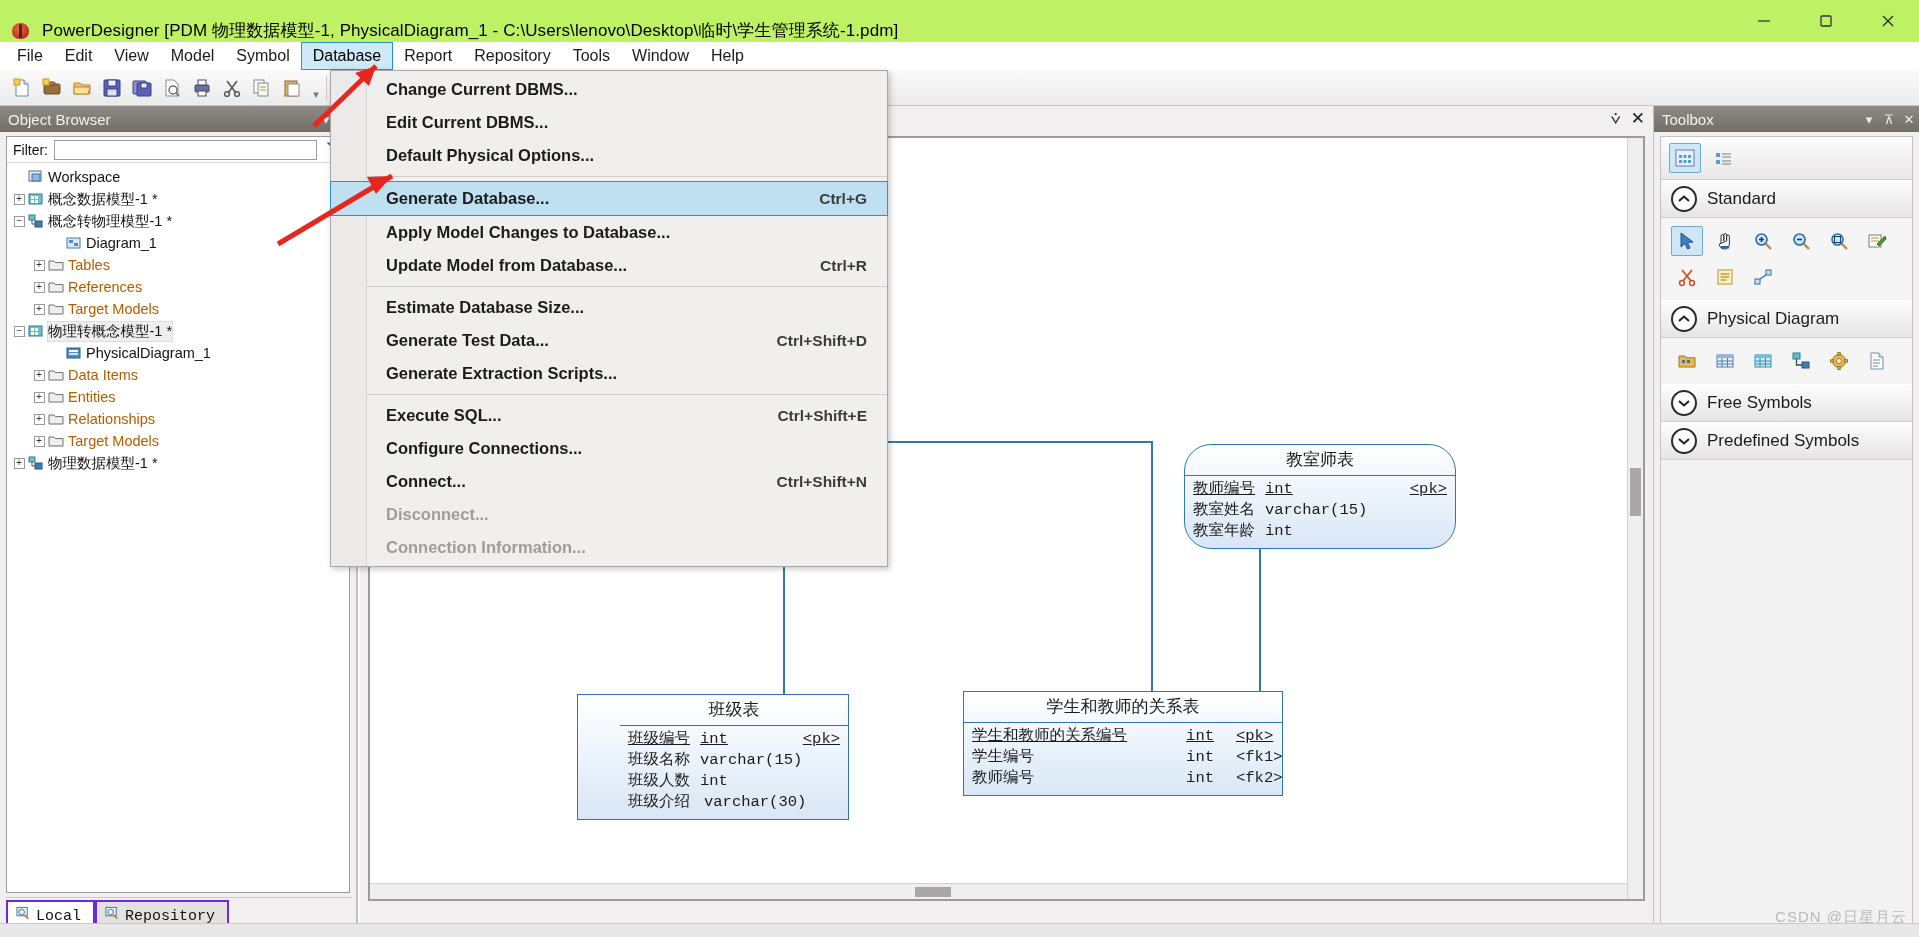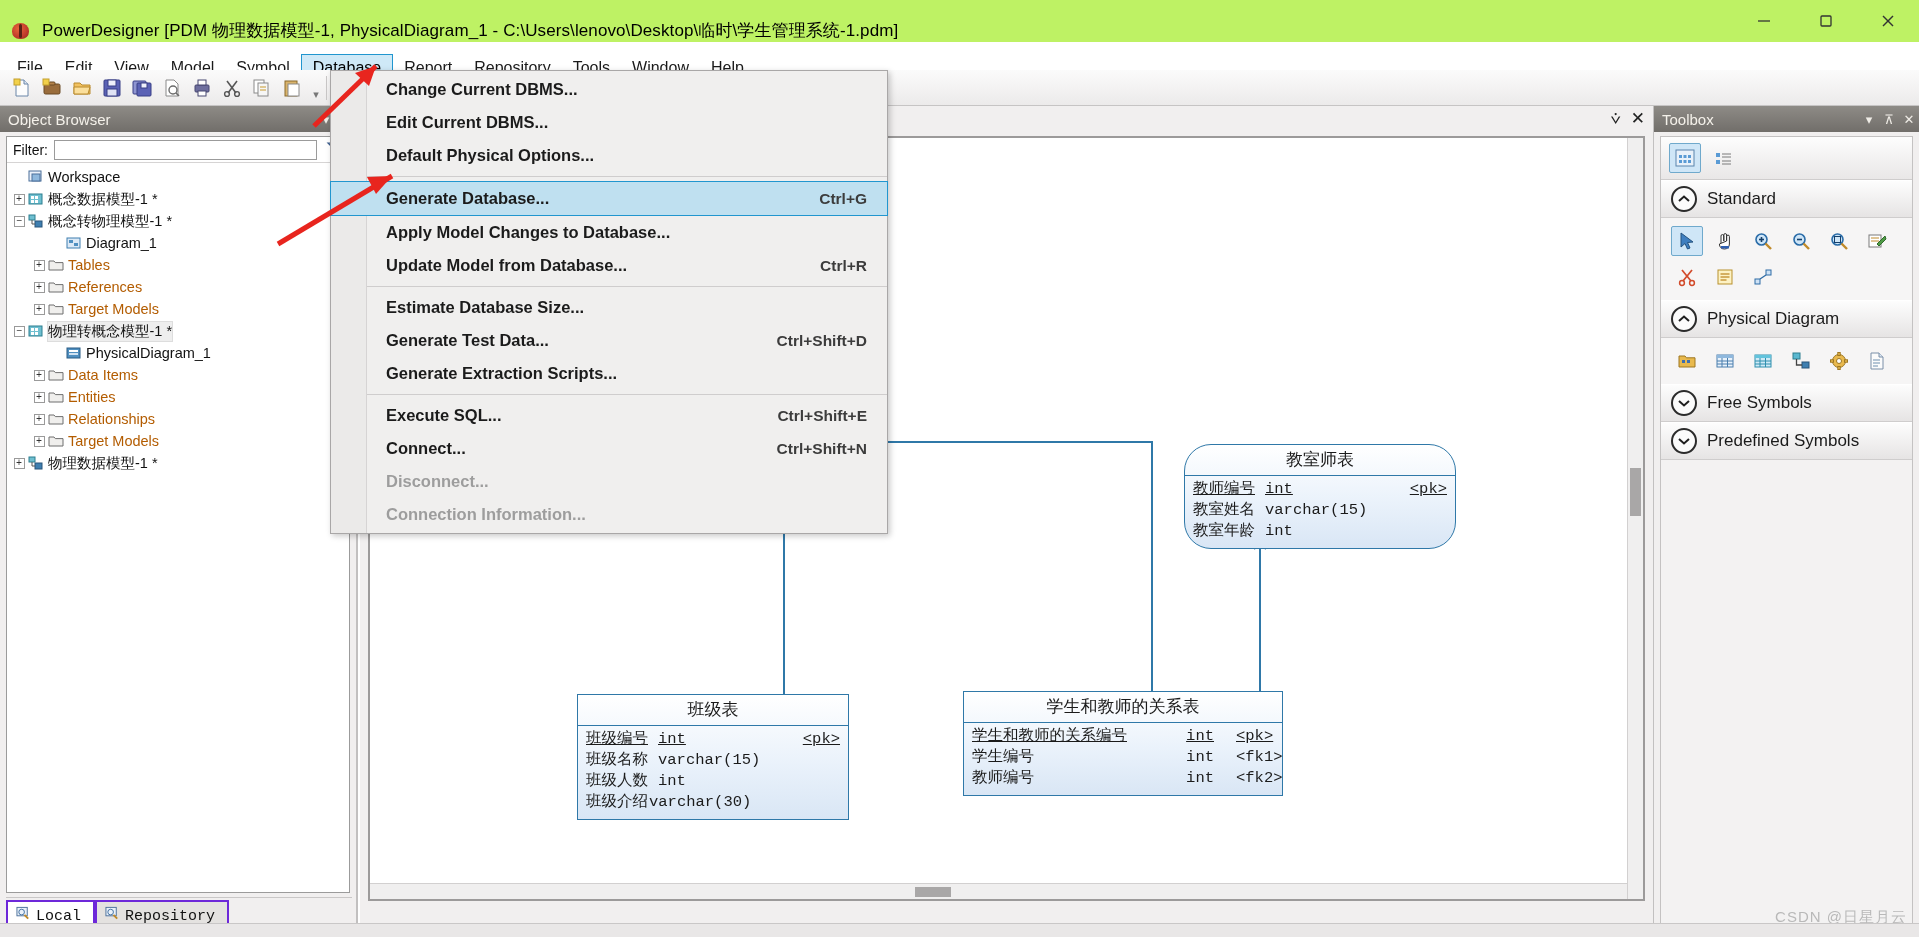--- a/index.html
+++ b/index.html
@@ -32,21 +32,21 @@
   .winbtns { position: absolute; right: 0; top: 0; display: flex; height: 42px; }
   .winbtn {
     width: 62px; height: 42px; display: flex; align-items: center; justify-content: center;
     color: #3b3b3b;
   }
   .winbtn svg { display: block; }
 
   
   .menubar {
     position: absolute; left: 0; top: 42px; width: 1919px; height: 28px;
-    background: #ffffff; display: flex; align-items: stretch; padding-left: 6px; margin-top: 12px;
+    background: #ffffff; display: flex; align-items: stretch; padding-left: 6px;
   }
   .menu-item {
     padding: 0 11px; display: flex; align-items: center;
     font-size: 16px; color: #1a1a1a; white-space: nowrap;
   }
   .menu-item.active {
     background: #cfe9f7;
     border: 1px solid #2196cf;
     color: #000;
   }
@@ -758,41 +758,41 @@
               <span class="ert-col-key" style="margin-left:8px; width:52px">&lt;fk1&gt;</span>
             </div>
             <div class="ert-row">
               <span class="ert-col-name">教师编号</span>
               <span class="ert-col-type" style="margin-left:auto">int</span>
               <span class="ert-col-key" style="margin-left:8px; width:52px">&lt;fk2&gt;</span>
             </div>
           </div>
         </div>
 
-        <div class="ertable" style="left:207px; top:556px; width:272px;">
+        <div class="ertable" style="left:207px; top:556px; width:272px;padding-left:42px;">
           <div class="ert-title">班级表</div>
           <div class="ert-body">
             <div class="ert-row">
               <span class="ert-col-name u">班级编号</span>
               <span class="ert-col-type u" style="margin-left:10px">int</span>
               <span class="ert-col-key u">&lt;pk&gt;</span>
             </div>
             <div class="ert-row">
               <span class="ert-col-name">班级名称</span>
               <span class="ert-col-type" style="margin-left:10px">varchar(15)</span>
               <span class="ert-col-key"></span>
             </div>
             <div class="ert-row">
               <span class="ert-col-name">班级人数</span>
               <span class="ert-col-type" style="margin-left:10px">int</span>
               <span class="ert-col-key"></span>
             </div>
             <div class="ert-row">
               <span class="ert-col-name">班级介绍</span>
-              <span class="ert-col-type" style="margin-left:1px">varchar(30)</span>
+              <span class="ert-col-type" style="margin-left:14px">varchar(30)</span>
               <span class="ert-col-key"></span>
             </div>
           </div>
         </div>
 
       </div>
       <div class="vscroll">
         <div class="vthumb"></div>
       </div>
       <div class="hscroll">
@@ -1059,20 +1059,24 @@
       <span class="sc"></span>
     </div>
 
     <div class="dd-sep"></div>
 
     <div class="dd-item">
       <span>Execute SQL...</span>
       <span class="sc">Ctrl+Shift+E</span>
     </div>
     <div class="dd-item">
+      <span>Configure Connections...</span>
+      <span class="sc"></span>
+    </div>
+    <div class="dd-item">
       <span>Connect...</span>
       <span class="sc">Ctrl+Shift+N</span>
     </div>
     <div class="dd-item disabled">
       <span>Disconnect...</span>
       <span class="sc"></span>
     </div>
     <div class="dd-item disabled">
       <span>Connection Information...</span>
       <span class="sc"></span>

